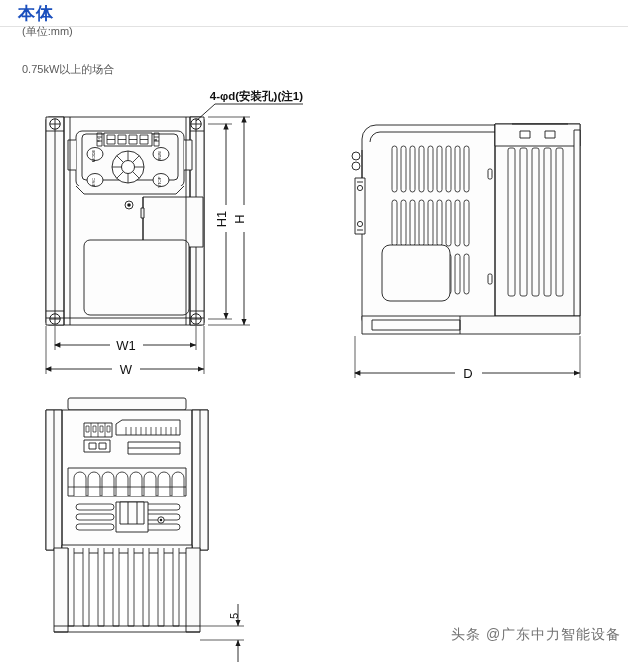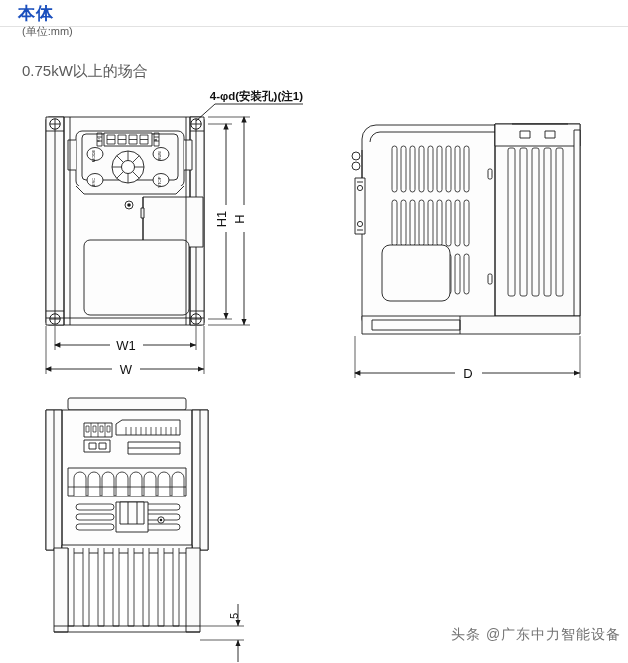--- a/index.html
+++ b/index.html
@@ -22,21 +22,21 @@
   .hrule{
     position:absolute;left:0;top:26px;width:628px;height:1px;
     background:#e2e2e2;
   }
   .sub1{
     position:absolute;left:22px;top:24px;
     font-size:11px;color:#5a5a5a;
   }
   .sub2{
     position:absolute;left:22px;top:62px;
-    font-size:15px;color:#5a5a5a;
+    font-size:11px;color:#5a5a5a;
   }
 
   
   svg.draw{position:absolute;left:0;top:0;width:628px;height:663px;}
 
   .watermark{
     position:absolute;left:424px;top:626px;
     font-size:14px;color:#737373;
     letter-spacing:1px;
     white-space:nowrap;

